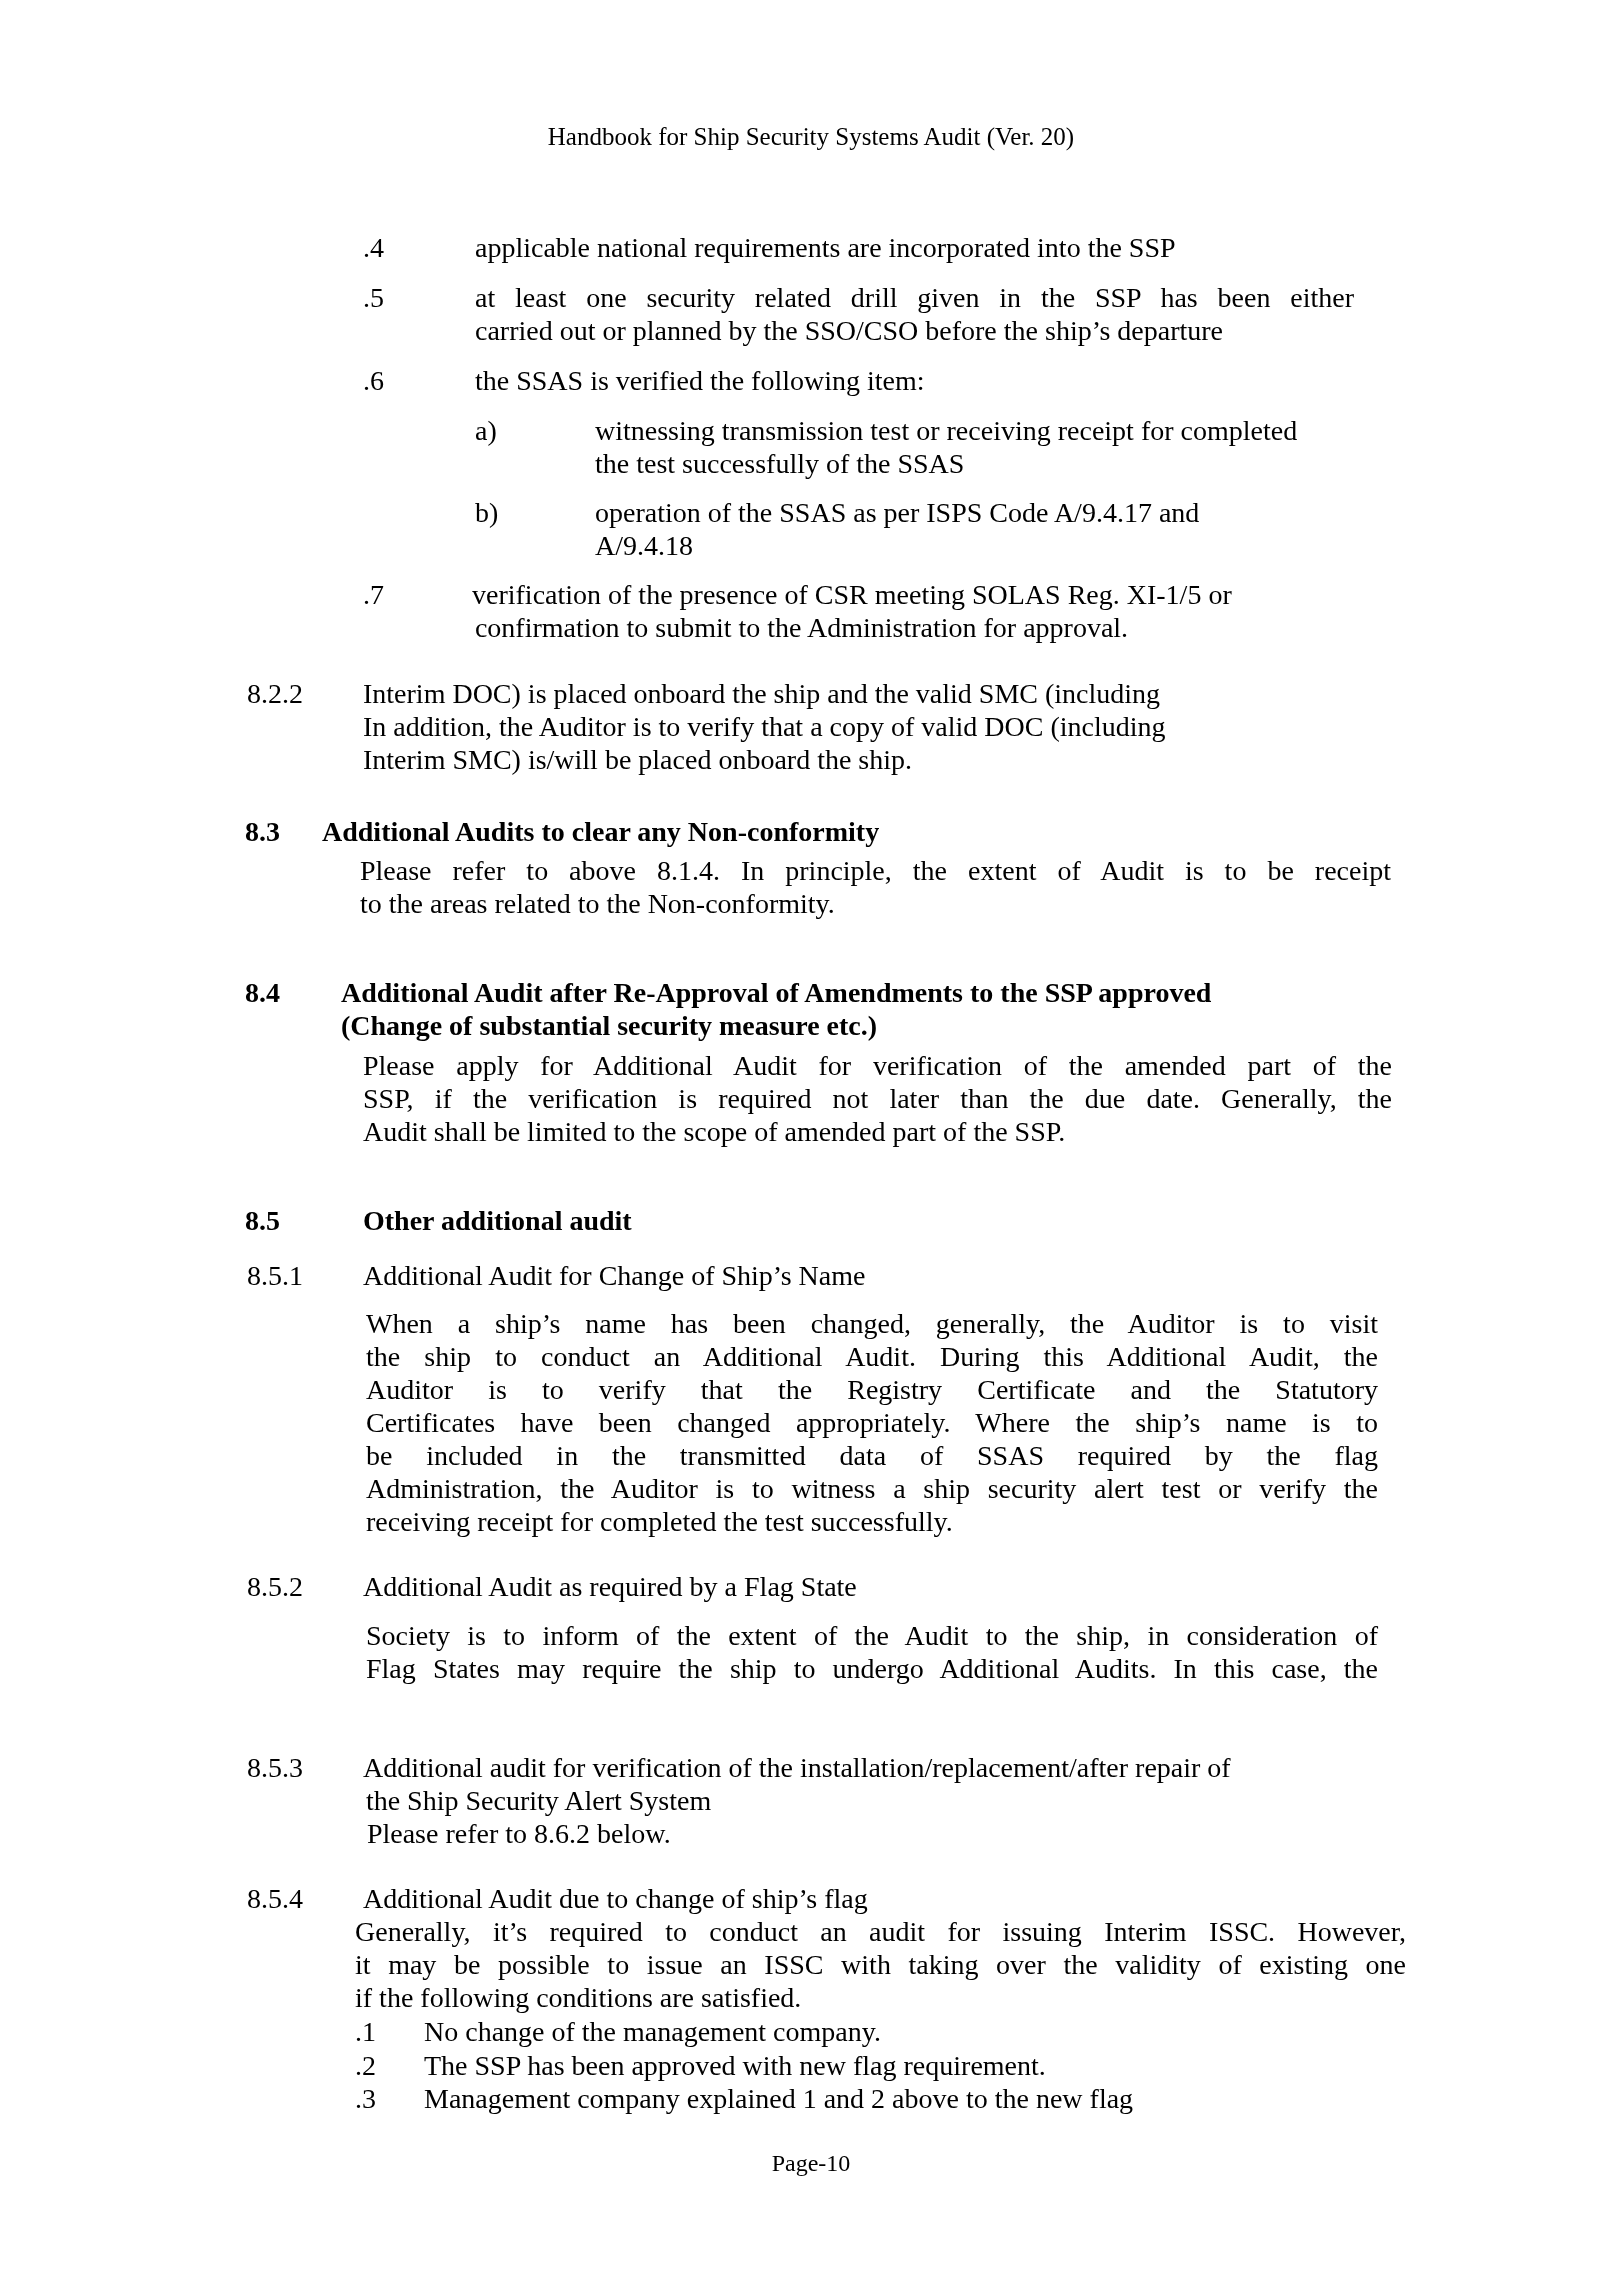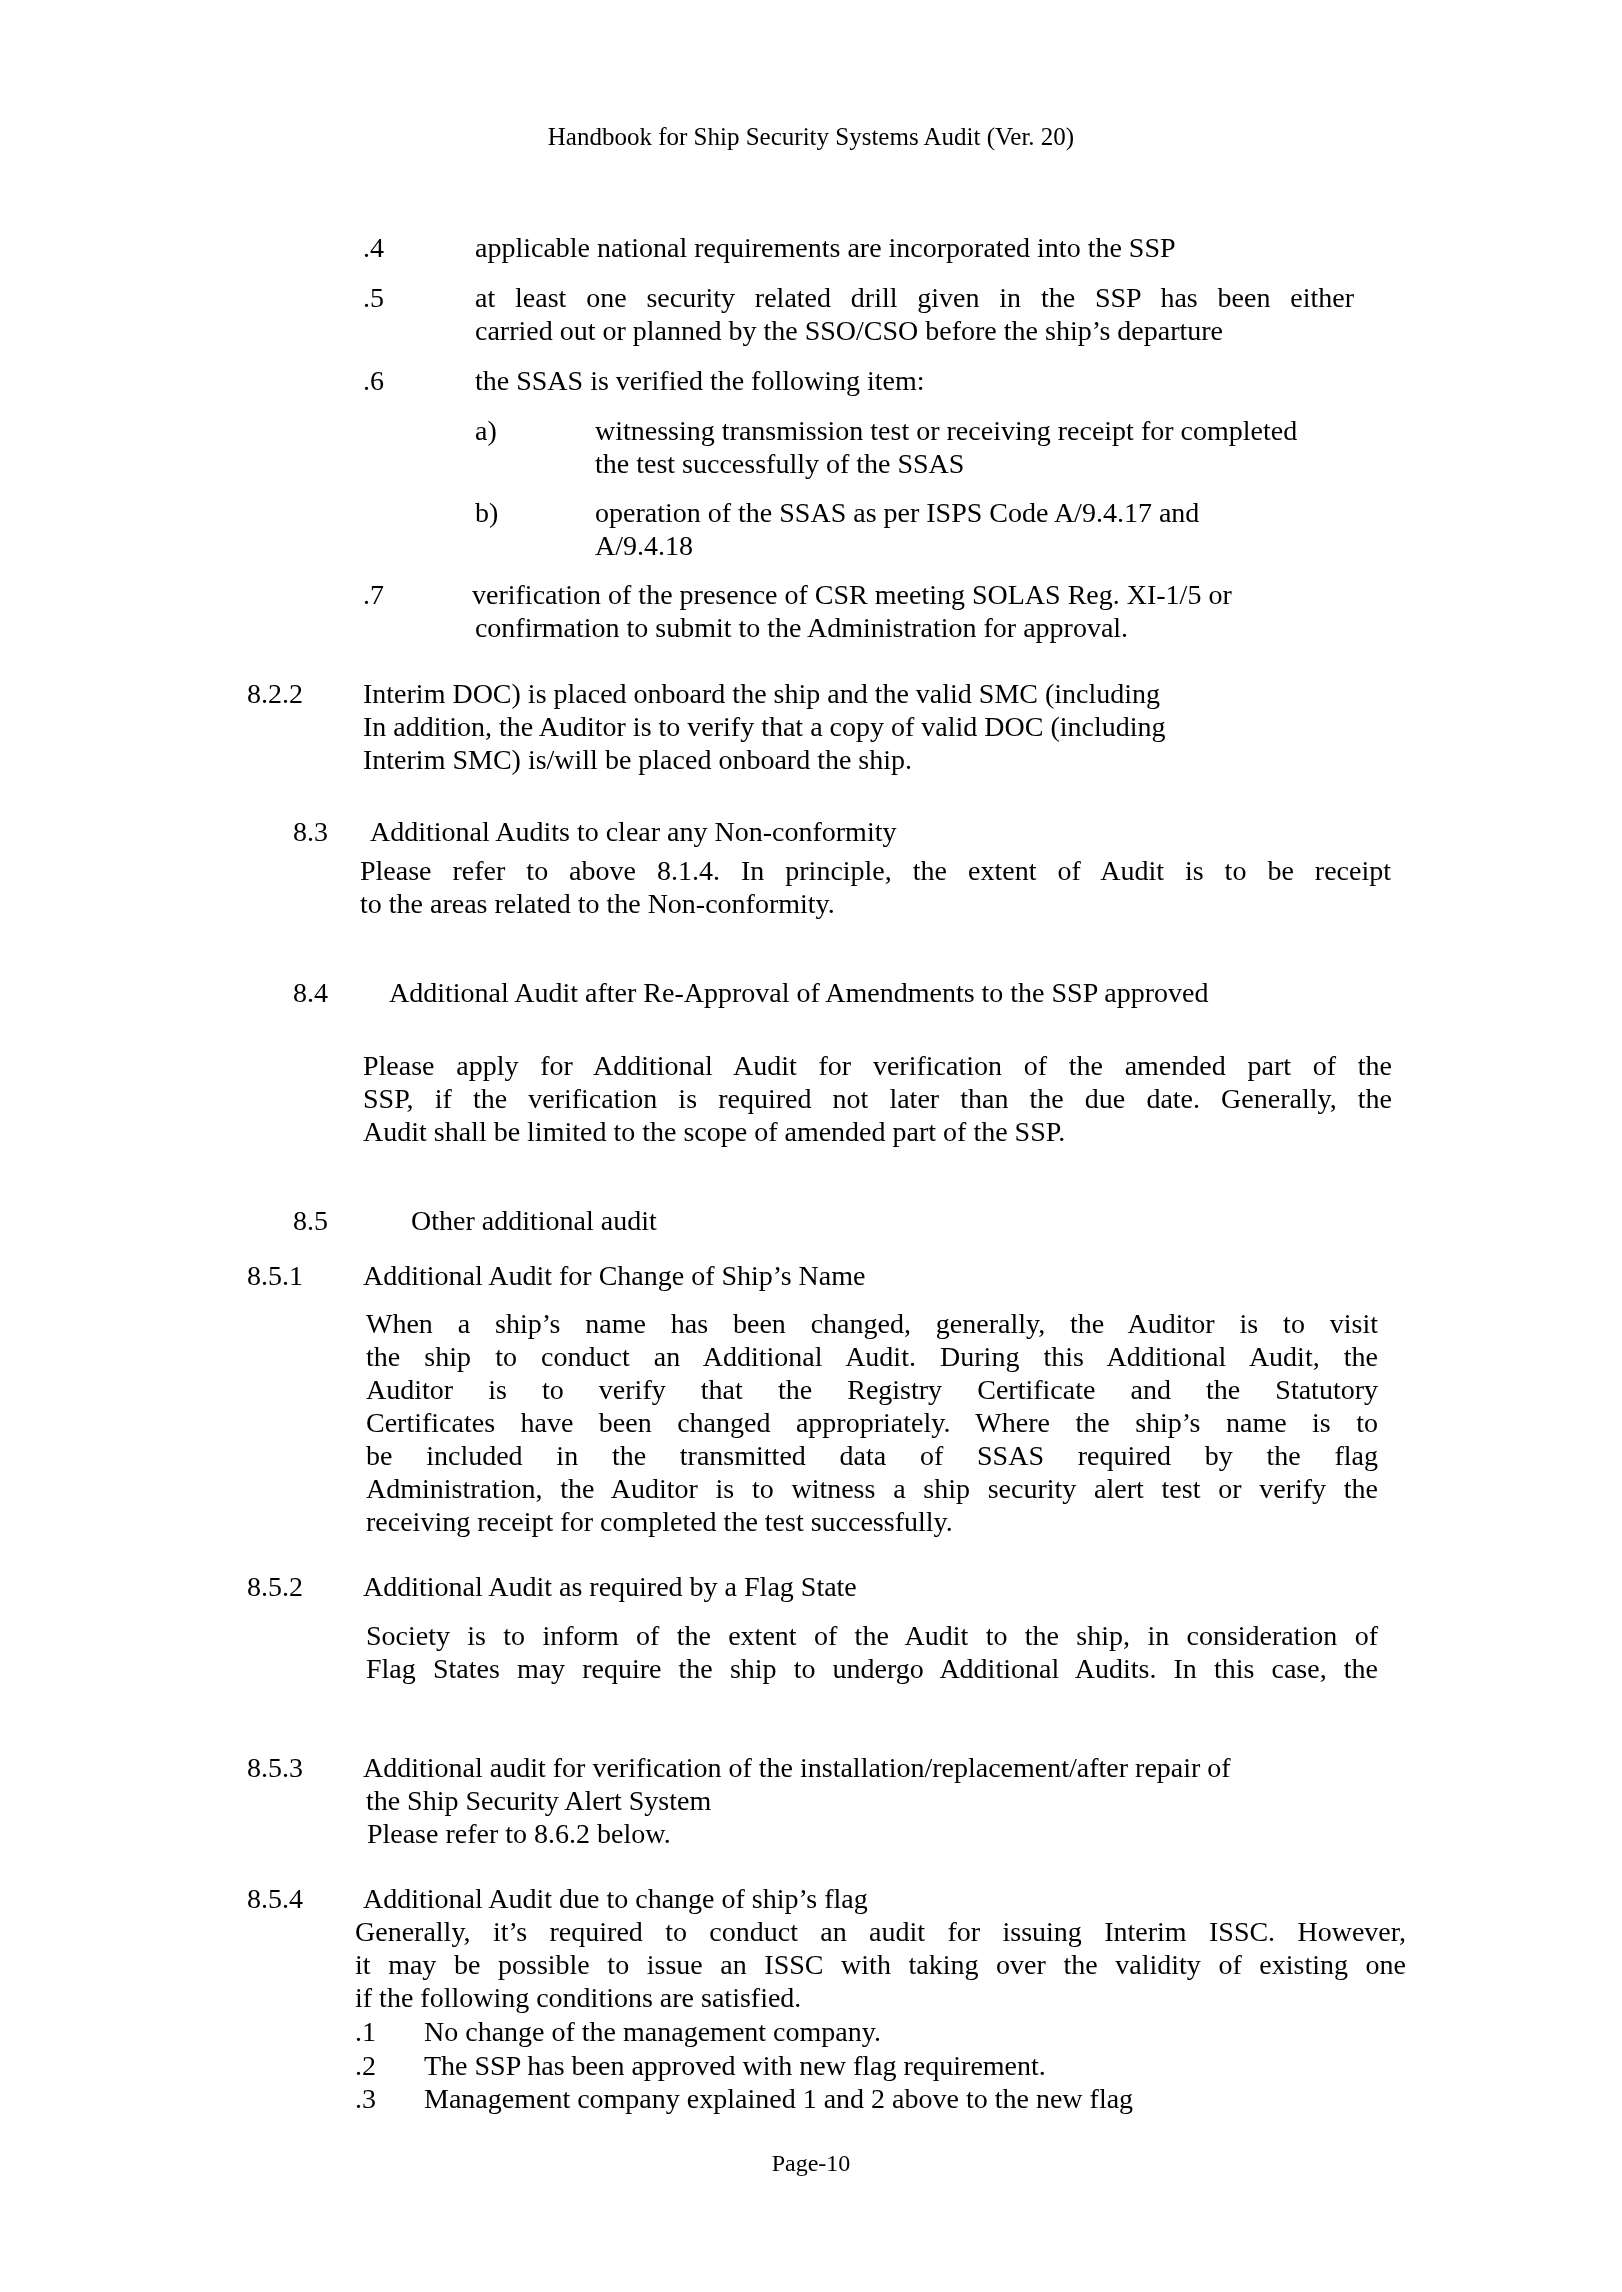--- a/index.html
+++ b/index.html
@@ -6,21 +6,21 @@
   body {
     width: 1622px; height: 2293px; position: relative; overflow: hidden;
     font-family: "Liberation Serif", "DejaVu Serif", serif;
     color: #000000; font-size: 28px; line-height: 33px;
   }
   .abs { position: absolute; white-space: nowrap; }
   .header { left: 0; width: 1622px; text-align: center; top: 120px; font-size: 25px; }
   .footer { left: 0; width: 1622px; text-align: center; top: 2147px; font-size: 24px; }
   .num { position: absolute; }
   .txt { position: absolute; }
-  .bold { font-weight: normal; margin-left: 48px; }
+  .bold { font-weight: bold; }
   .line { display: block; white-space: nowrap; }
   .jline { display: block; text-align: justify; text-align-last: justify; white-space: normal; }
 </style>
 </head>
 <body>
 
 <div class="abs header">Handbook for Ship Security Systems Audit (Ver. 20)</div>
 
 <div class="num abs" style="left:363px;top:231px">.4</div>
 <div class="txt abs" style="left:475px;top:231px">
@@ -66,20 +66,21 @@
 <div class="num abs bold" style="left:245px;top:815px">8.3</div>
 <div class="txt abs bold" style="left:322px;top:815px">Additional Audits to clear any Non-conformity</div>
 <div class="txt abs" style="left:360px;top:854px;width:1031px">
   <span class="jline">Please refer to above 8.1.4. In principle, the extent of Audit is to be receipt</span>
   <span class="line">to the areas related to the Non-conformity.</span>
 </div>
 
 <div class="num abs bold" style="left:245px;top:976px">8.4</div>
 <div class="txt abs bold" style="left:341px;top:976px">
   <span class="line">Additional Audit after Re-Approval of Amendments to the SSP approved</span>
+  <span class="line">(Change of substantial security measure etc.)</span>
 </div>
 <div class="txt abs" style="left:363px;top:1049px;width:1029px">
   <span class="jline">Please apply for Additional Audit for verification of the amended part of the</span>
   <span class="jline">SSP, if the verification is required not later than the due date. Generally, the</span>
   <span class="line">Audit shall be limited to the scope of amended part of the SSP.</span>
 </div>
 
 <div class="num abs bold" style="left:245px;top:1204px">8.5</div>
 <div class="txt abs bold" style="left:363px;top:1204px">Other additional audit</div>
 

